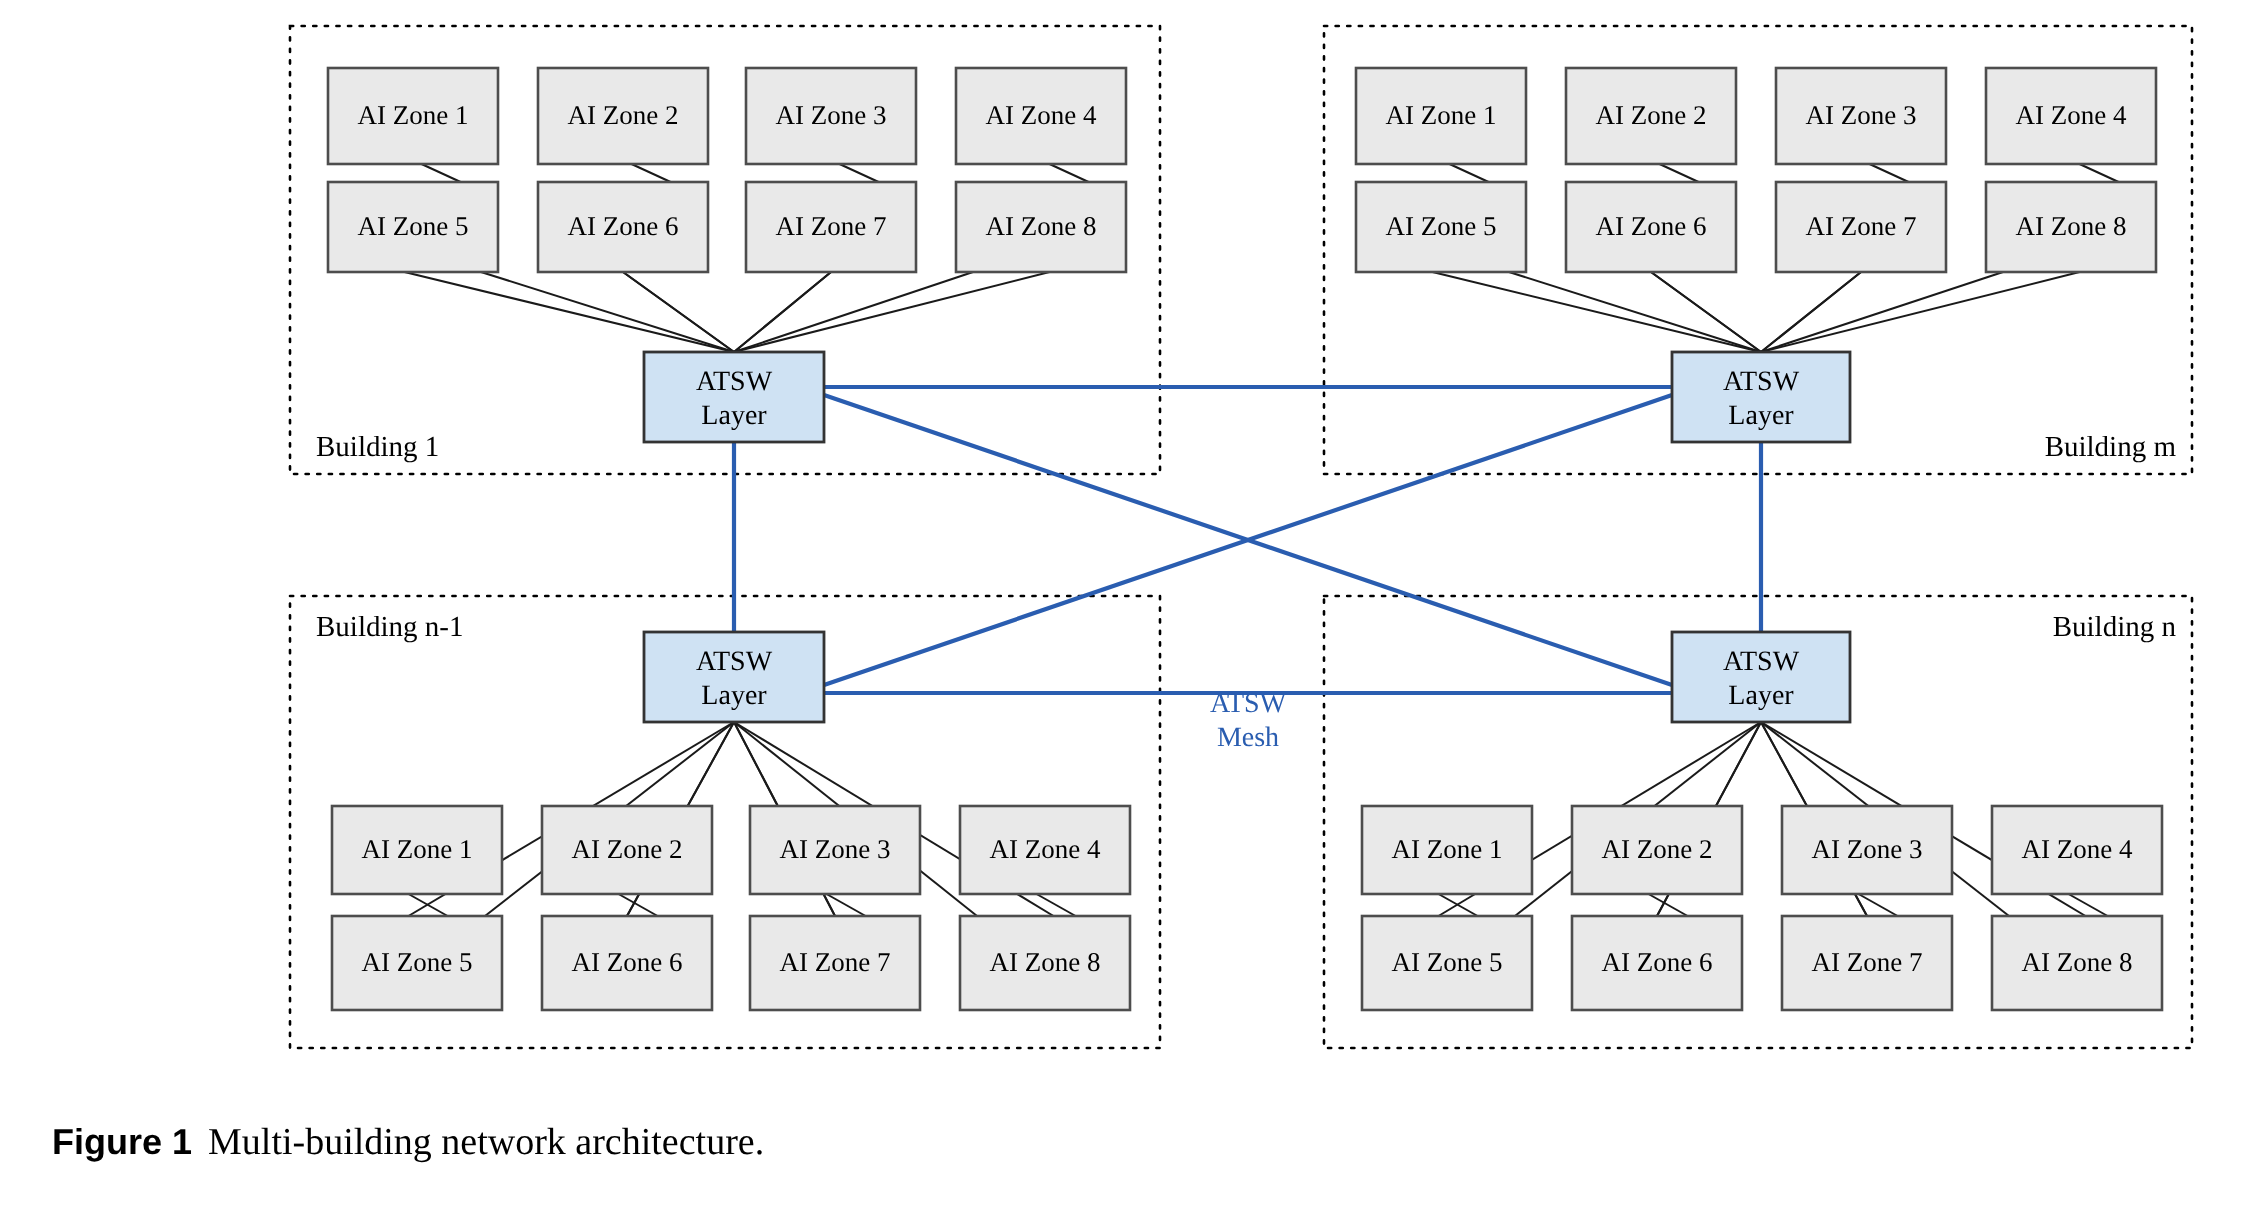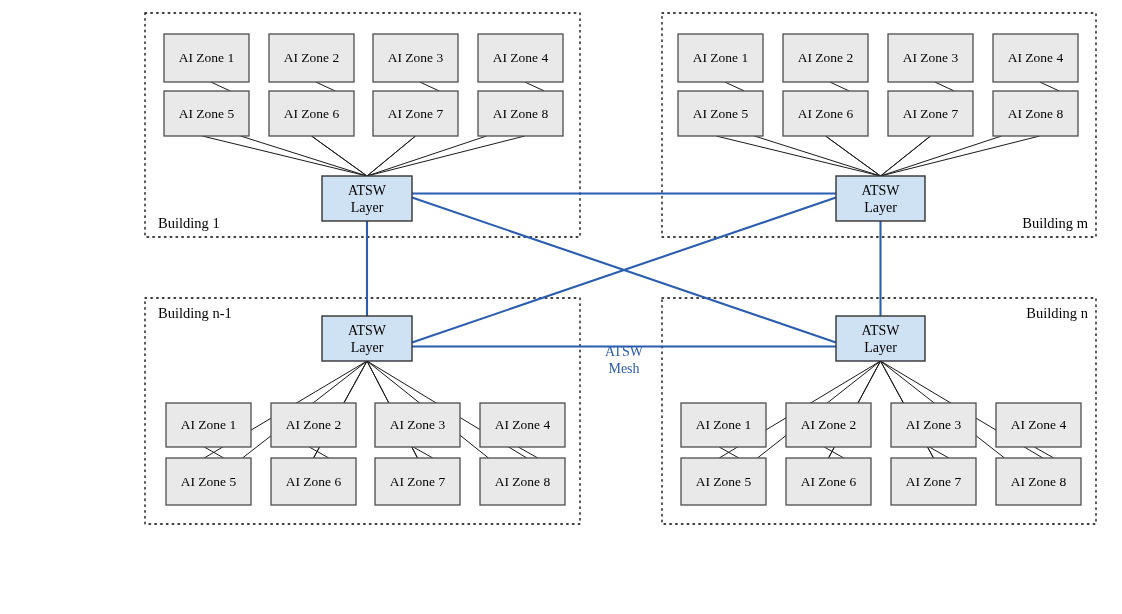--- a/index.html
+++ b/index.html
@@ -250,14 +250,17 @@
         <text x="1088" y="228" class="building-label right">Building m</text>
         <text x="158" y="318" class="building-label">Building n-1</text>
         <text x="1088" y="318" class="building-label right">Building n</text>
       </g>
     <g id="mesh-label-group">
         <text x="624" y="356" class="mesh-label">ATSW</text>
         <text x="624" y="373" class="mesh-label">Mesh</text>
       </g>
   </svg>
 
+  <div id="caption">
+    <span class="cap-label">Figure 1</span><span class="cap-text">Multi-building network architecture.</span>
+  </div>
 
 </div>
 
 </body></html>

